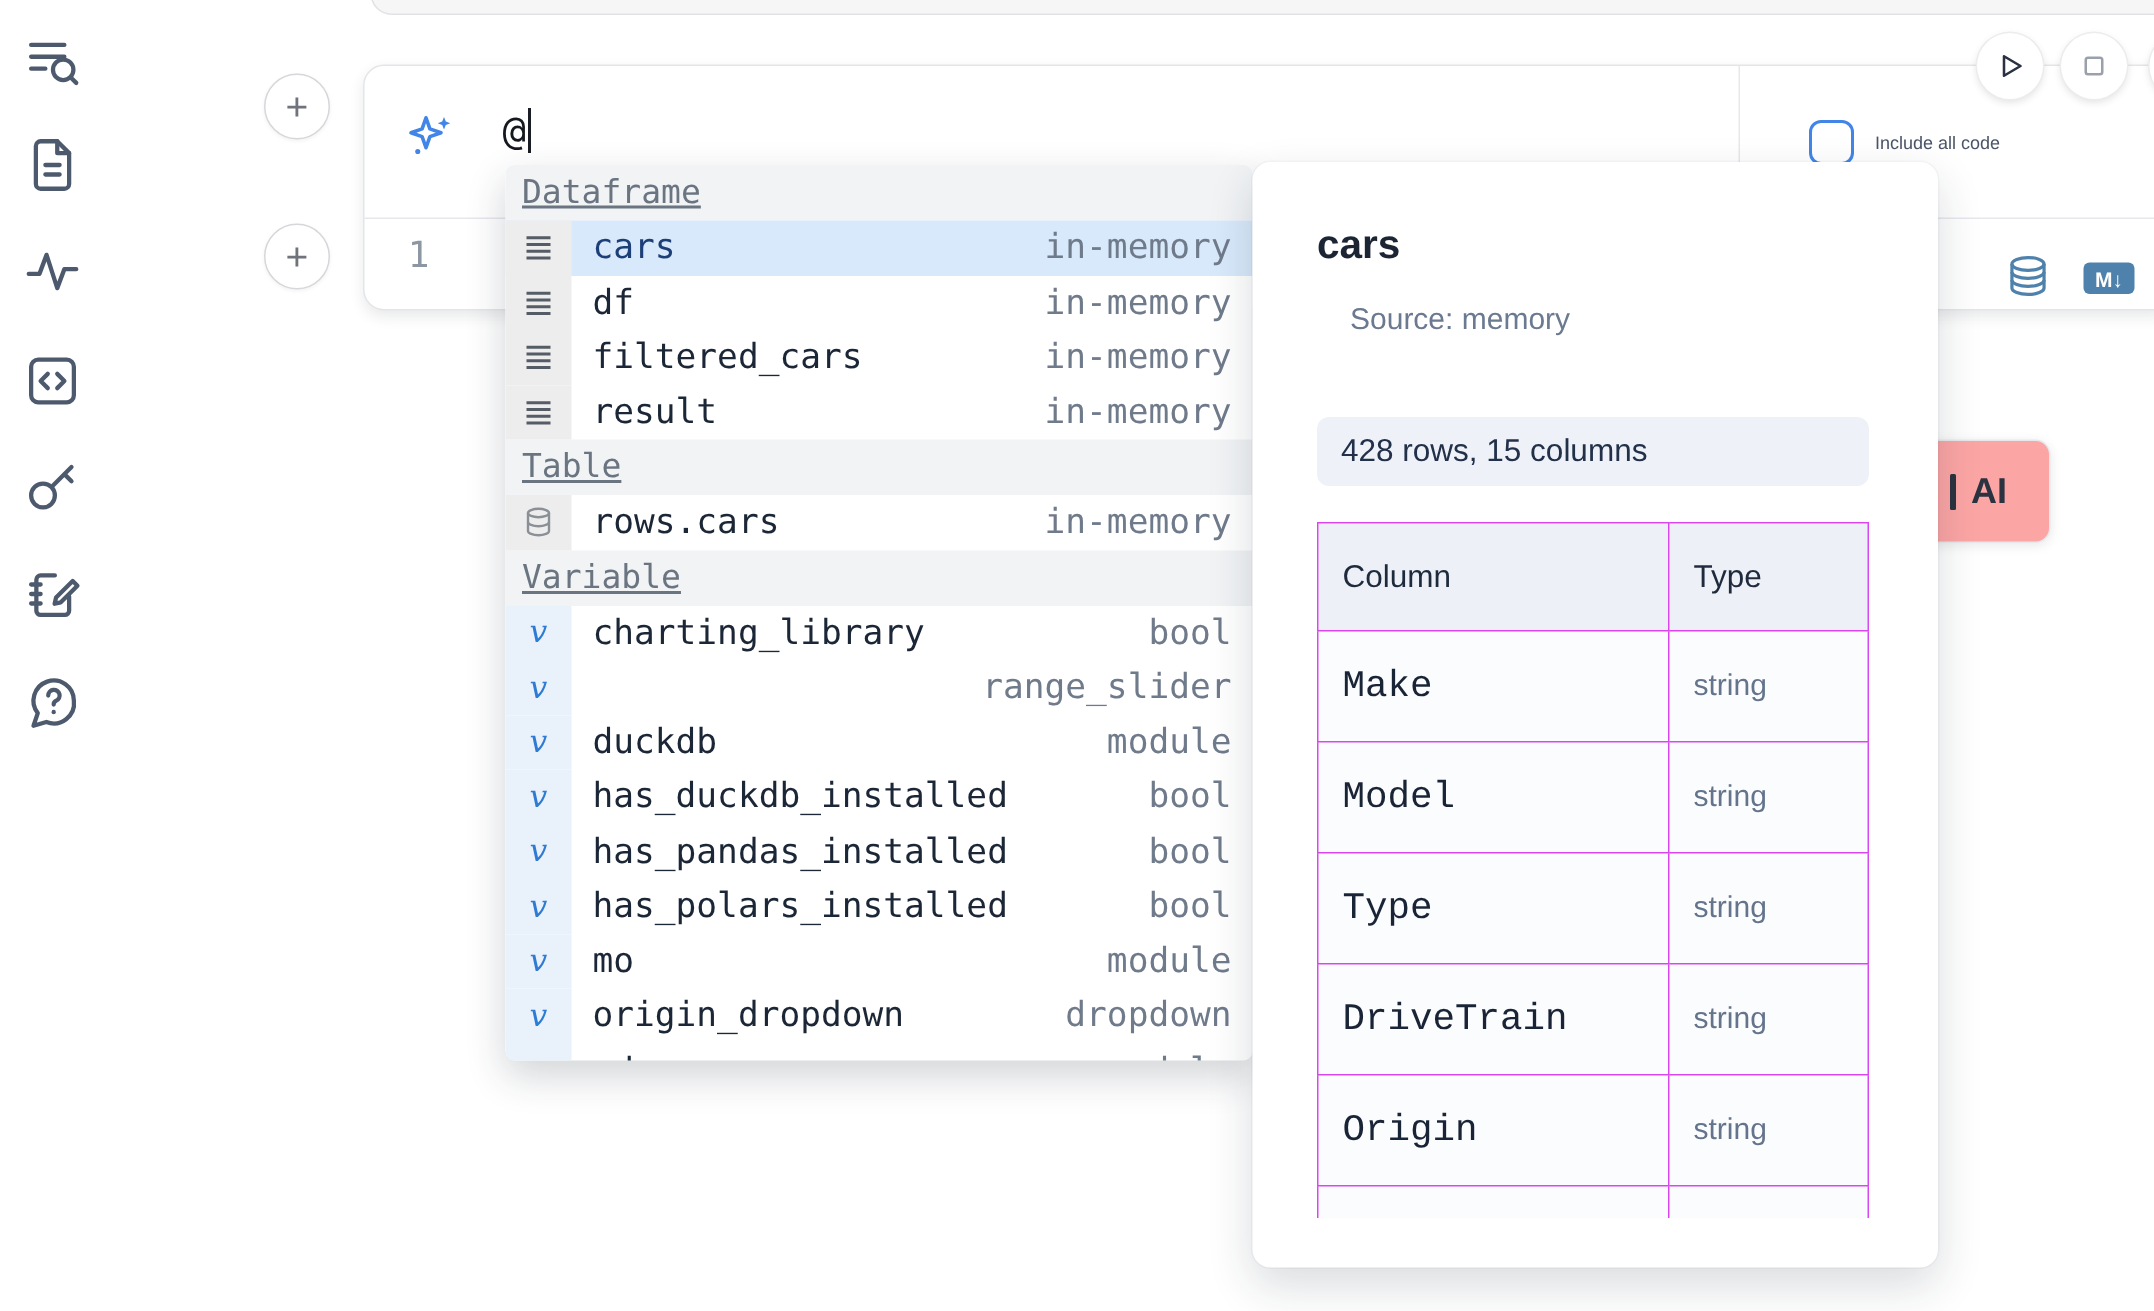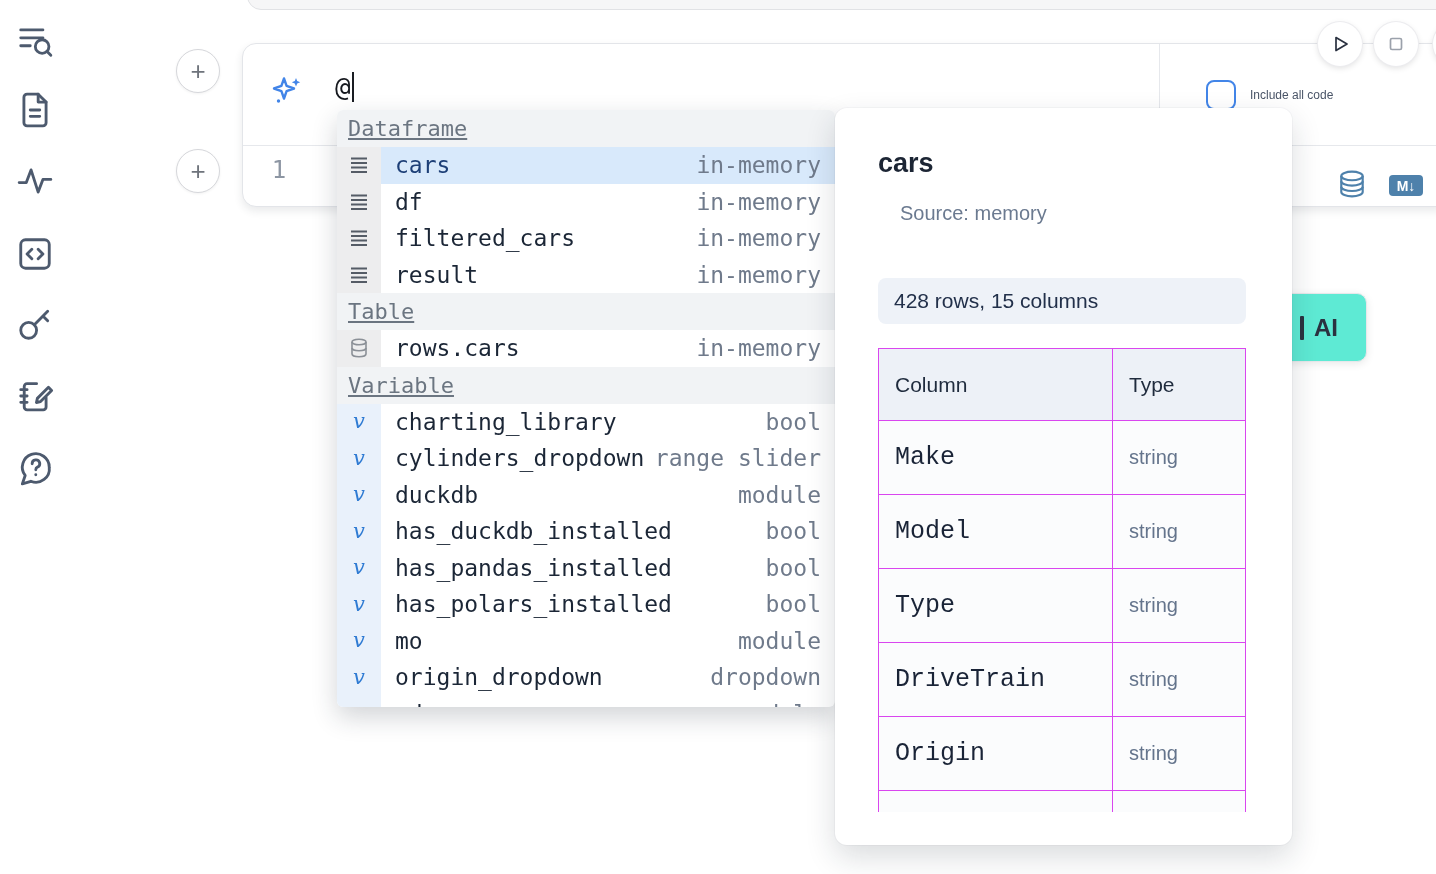--- a/index.html
+++ b/index.html
@@ -58,21 +58,21 @@
   .circle-btn {
     position:absolute; top:22px; width:44px; height:44px; border-radius:50%; background:#fff;
     box-shadow:0 0 0 1px #ececef, 0 2px 6px rgba(0,0,0,.13);
     display:flex; align-items:center; justify-content:center; cursor:pointer;
   }
   .circle-btn svg { width:26px; height:26px; fill:none; stroke-width:1.7; stroke-linejoin:round; }
 
   
   .ai-card {
     position:absolute; left:1245px; top:293px; width:122px; height:69px; z-index:5;
-    background:#5eead4; border:1px solid #e7e8eb; border-radius:10px;
+    background:#fca5a5; border:1px solid #e7e8eb; border-radius:10px;
     box-shadow:0 2px 8px rgba(0,0,0,.09);
     display:flex; align-items:center; justify-content:flex-end; padding-right:28px;
     font-weight:bold; font-size:24px; color:#2b3240; cursor:pointer;
   }
   .frag-bar { width:4px; height:24px; background:#2b3240; margin-right:10px; border-radius:1px; }
 
   
   .autocomplete {
     position:absolute; left:337px; top:110px; width:498px; height:597px; z-index:10;
     background:#fff; border-radius:6px; overflow:hidden;
@@ -270,21 +270,20 @@
     <span class="ac-ic blue">
         <span class="vicon">v</span>
       </span>
     <span class="ac-name">charting_library</span>
     <span class="ac-val">bool</span>
   </div>
   <div class="ac-row">
     <span class="ac-ic blue">
         <span class="vicon">v</span>
       </span>
-    <span class="ac-name">cylinders_dropdown</span>
     <span class="ac-val">range_slider</span>
   </div>
   <div class="ac-row">
     <span class="ac-ic blue">
         <span class="vicon">v</span>
       </span>
     <span class="ac-name">duckdb</span>
     <span class="ac-val">module</span>
   </div>
   <div class="ac-row">

